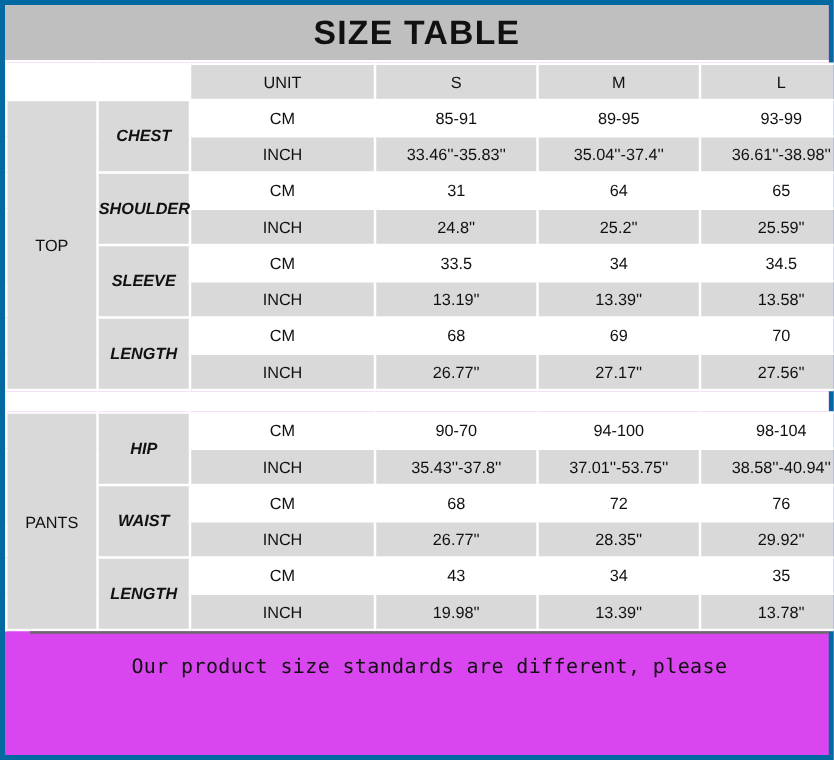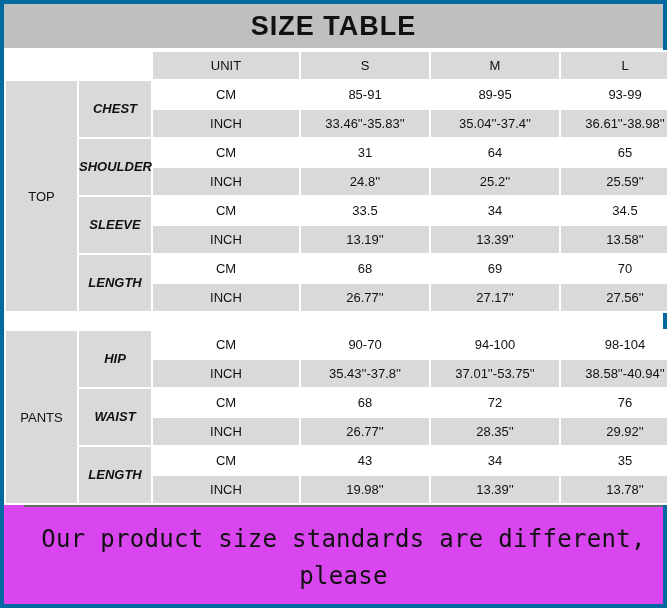--- a/index.html
+++ b/index.html
@@ -75,21 +75,21 @@
   }
   .spacer {
     height: 16px;
     background: #ffffff;
   }
   .note {
     border-top: 2px solid #6b6b6b;
     padding: 14px 10px 10px 10px;
     text-align: center;
     font-family: "DejaVu Sans Mono", monospace;
-    font-size: 24px;
+    font-size: 16px;
     line-height: 1.55;
     color: #111111;
     letter-spacing: 0.3px;
     margin-left: 20px;
   }
 </style>
 </head>
 <body>
 
 <div class="page">

